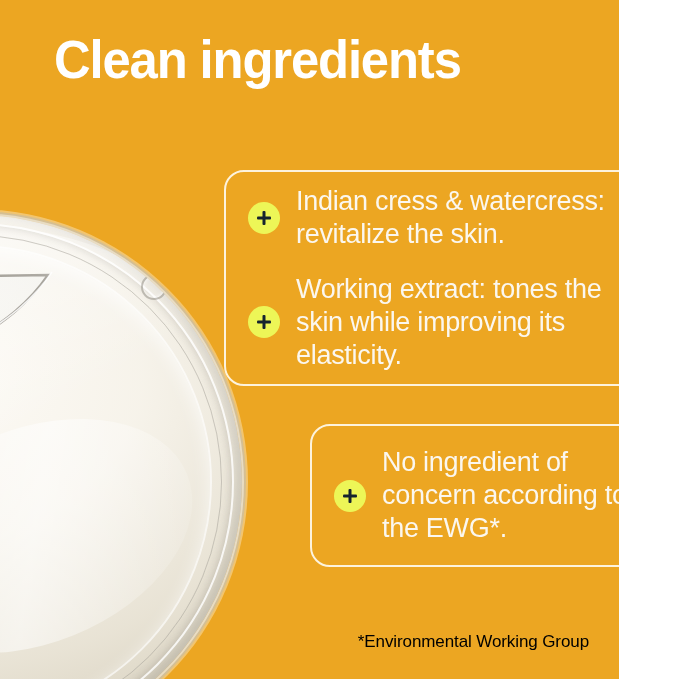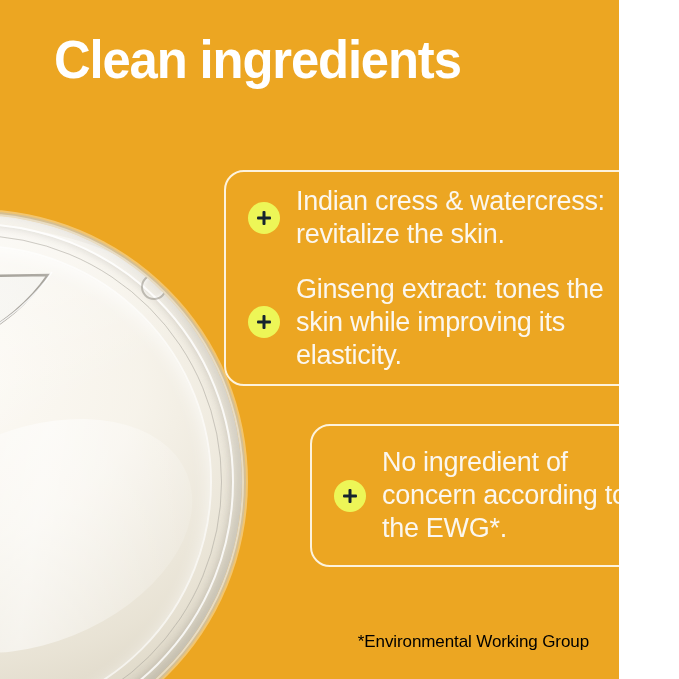--- a/index.html
+++ b/index.html
@@ -236,21 +236,21 @@
 
   <div class="page-title">Clean ingredients</div>
 
   <div class="info-card" id="card-ingredients">
     <div class="bullet-row">
       <span class="plus-badge"></span>
       <span class="bullet-text">Indian cress &amp; watercress: revitalize the skin.</span>
     </div>
     <div class="bullet-row">
       <span class="plus-badge"></span>
-      <span class="bullet-text">Ginseng extract: tones the skin while improving its elasticity.</span>
+      <span class="bullet-text">Working extract: tones the skin while improving its elasticity.</span>
     </div>
   </div>
 
   <div class="info-card" id="card-safety">
     <div class="bullet-row">
       <span class="plus-badge"></span>
       <span class="bullet-text">No ingredient of concern according to the EWG*.</span>
     </div>
   </div>
 

